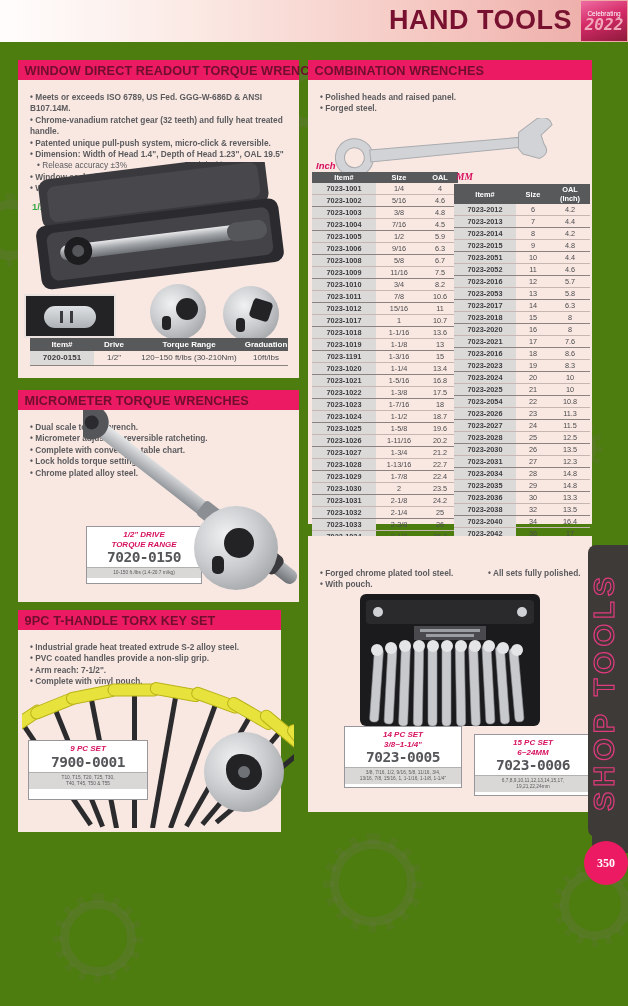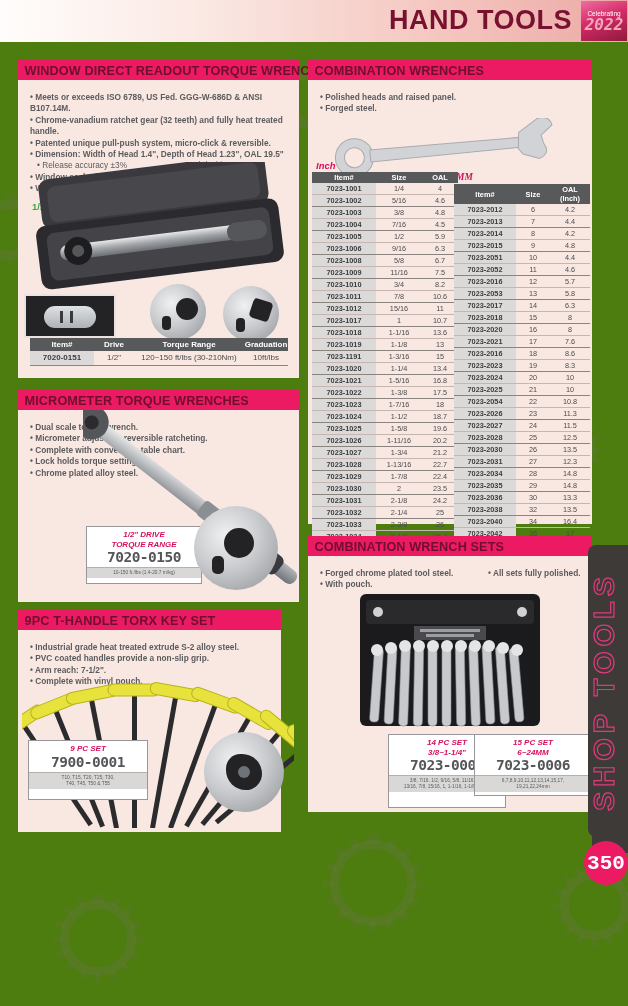--- a/index.html
+++ b/index.html
@@ -71,21 +71,21 @@
   #side-tab::after { content:""; position:absolute; left:4px; bottom:-16px; width:36px; height:32px;
     background:#3e3a38; border-radius:50% 50% 0 0; }
   #side-label { position:absolute; left:588px; top:548px; width:40px; height:286px;
     writing-mode:vertical-rl; transform:rotate(180deg); text-align:center;
     font-size:29px; font-weight:bold; letter-spacing:5px; color:#e23a7f; }
   @supports (-webkit-text-stroke: 1px #000) {
     #side-label { color:rgba(0,0,0,0); -webkit-text-stroke:1.2px #e23a7f; }
   }
   #page-circle { position:absolute; left:584px; top:841px; width:44px; height:44px; border-radius:50%;
     background:#ec1a62; display:flex; align-items:center; justify-content:center;
-    color:#fff; font-weight:bold; font-size:21px; font-family:Liberation Mono, monospace; }
+    color:#fff; font-weight:bold; font-size:12px; font-family:Liberation Serif, serif; }
 </style>
 </head>
 <body>
 
 <div id="page">
 
   <div class="gear" style="left:282px; top:70px; width:58px; height:58px;"></div>
   <div class="gear" style="left:540px; top:420px; width:56px; height:56px;"></div>
   <div class="gear" style="left:60px; top:900px; width:76px; height:76px;"></div>
   <div class="gear" style="left:330px; top:840px; width:86px; height:86px;"></div>
@@ -627,23 +627,20 @@
           <tr>
             <td>7023-2042</td>
             <td>36</td>
             <td>17</td>
           </tr>
         </tbody>
     </table>
   </div>
 
   <div class="card" style="left:308px; top:536px; width:284px; height:276px;">
-    <div class="banner">
-      <span>COMBINATION WRENCH SETS</span>
-    </div>
     <ul class="bullets" style="position:absolute; left:0; top:20px; width:170px;">
         <li>Forged chrome plated tool steel.</li>
         <li>With pouch.</li>
       </ul>
     <ul class="bullets" style="position:absolute; left:172px; top:20px; width:110px; padding-left:8px;">
         <li>All sets fully polished.</li>
       </ul>
 
     <svg style="position:absolute; left:48px; top:54px;" width="188" height="140" viewBox="0 0 188 140">
       <rect x="4" y="4" width="180" height="132" rx="6" fill="#1b1b1d"></rect>
@@ -674,21 +671,21 @@
           <circle cx="77" cy="56" r="6"></circle>
           <circle cx="91" cy="56" r="6"></circle>
         <circle cx="105" cy="56" r="6"></circle>
           <circle cx="119" cy="56" r="6"></circle>
           <circle cx="133" cy="56" r="6"></circle>
         <circle cx="147" cy="58" r="6"></circle>
           <circle cx="161" cy="60" r="6"></circle>
       </g>
     </svg>
 
-    <div class="pbadge" style="left:36px; top:198px; width:118px; height:74px;margin-left:44px;">
+    <div class="pbadge" style="left:36px; top:190px; width:118px; height:62px;">
       <div class="t1">14 PC SET</div>
       <div class="t1">3/8~1-1/4"</div>
       <div class="inum">7023-0005</div>
       <div class="strip">3/8, 7/16, 1/2, 9/16, 5/8, 11/16, 3/4,
 13/16, 7/8, 15/16, 1, 1-1/16, 1-1/8, 1-1/4"</div>
     </div>
     <div class="pbadge" style="left:166px; top:198px; width:118px; height:62px;">
       <div class="t1">15 PC SET</div>
       <div class="t1">6~24MM</div>
       <div class="inum">7023-0006</div>

